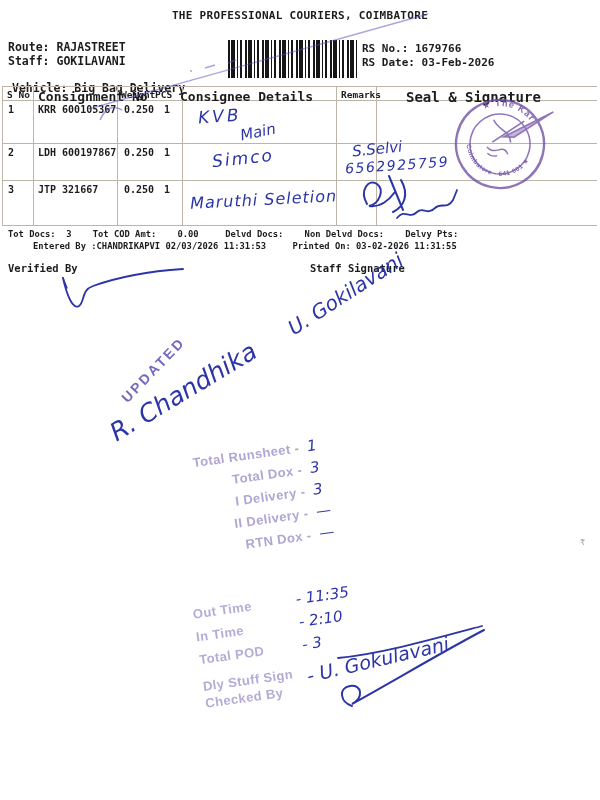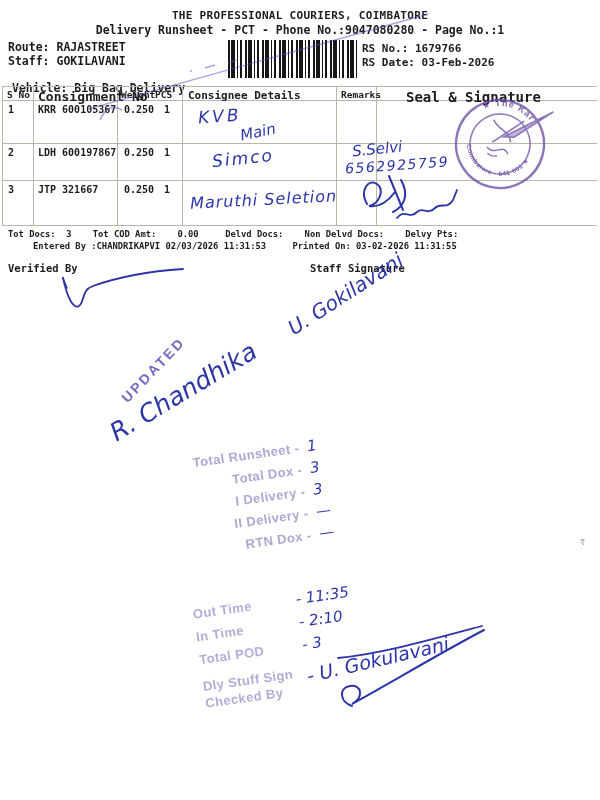--- a/index.html
+++ b/index.html
@@ -28,21 +28,20 @@
       #fff 7px 9px,#161616 9px 10px,#fff 10px 12px,#161616 12px 14px,#fff 14px 17px);}
   svg{position:absolute;overflow:visible;}
   .ink-stroke{stroke:#2c35a8;fill:none;stroke-linecap:round;}
 </style>
 </head>
 <body>
 
 <div id="page">
 
   <div class="mono" style="left:0;right:0;top:9px;text-align:center;font-size:11px;letter-spacing:.3px;">THE PROFESSIONAL COURIERS, COIMBATORE</div>
-  <div class="mono" style="left:0;right:0;top:23px;text-align:center;font-size:11.5px;">Delivery Runsheet - PCT - Phone No.:9047080280 - Page No.:1</div>
 
   <div class="mono" style="left:8px;top:40px;font-size:11.5px;">Route: RAJASTREET</div>
   <div class="mono" style="left:8px;top:54px;font-size:11.5px;text-align:center;">Staff: GOKILAVANI</div>
   <div class="mono" style="left:12px;top:81px;font-size:11.5px;">Vehicle: Big Bag Delivery</div>
 
   <div class="barcode"></div>
 
   <div class="mono" style="left:362px;top:42px;font-size:11px;text-align:right;">RS No.: 1679766</div>
   <div class="mono" style="left:362px;top:56px;font-size:11px;">RS Date: 03-Feb-2026</div>
 
@@ -56,21 +55,21 @@
     <div class="gridline" style="left:33px;top:86px;width:1px;height:139px;"></div>
     <div class="gridline" style="left:117px;top:86px;width:1px;height:139px;"></div>
     <div class="gridline" style="left:182px;top:86px;width:1px;height:139px;"></div>
     <div class="gridline" style="left:336px;top:86px;width:1px;height:139px;"></div>
     <div class="gridline" style="left:376px;top:86px;width:1px;height:139px;"></div>
 
     <div class="mono" style="left:7px;top:89px;font-size:9.5px;">S No</div>
     <div class="mono" style="left:38px;top:89px;font-size:13px;">Consignment No</div>
     <div class="mono" style="left:121px;top:89px;font-size:9.5px;">Weight</div>
     <div class="mono" style="left:155px;top:89px;font-size:9.5px;">PCS</div>
-    <div class="mono" style="left:188px;top:89px;font-size:11px;text-align:right;">Consignee Details</div>
+    <div class="mono" style="left:180px;top:89px;font-size:13px;text-align:right;">Consignee Details</div>
     <div class="mono" style="left:341px;top:89px;font-size:9.5px;">Remarks</div>
     <div class="mono" style="left:406px;top:89px;font-size:14px;">Seal &amp; Signature</div>
 
     <div>
       <div class="mono" style="left:8px;top:104px;font-size:10px;">1</div>
       <div class="mono" style="left:38px;top:104px;font-size:10px;">KRR 600105367</div>
       <div class="mono" style="left:124px;top:104px;font-size:10px;">0.250</div>
       <div class="mono" style="left:164px;top:104px;font-size:10px;">1</div>
       <div class="hw" style="left:198px;top:106px;font-size:17px;letter-spacing:3px;transform:rotate(-4deg);">KVB</div>
       <div class="hw" style="left:240px;top:123px;font-size:15px;transform:rotate(-12deg);">Main</div>

